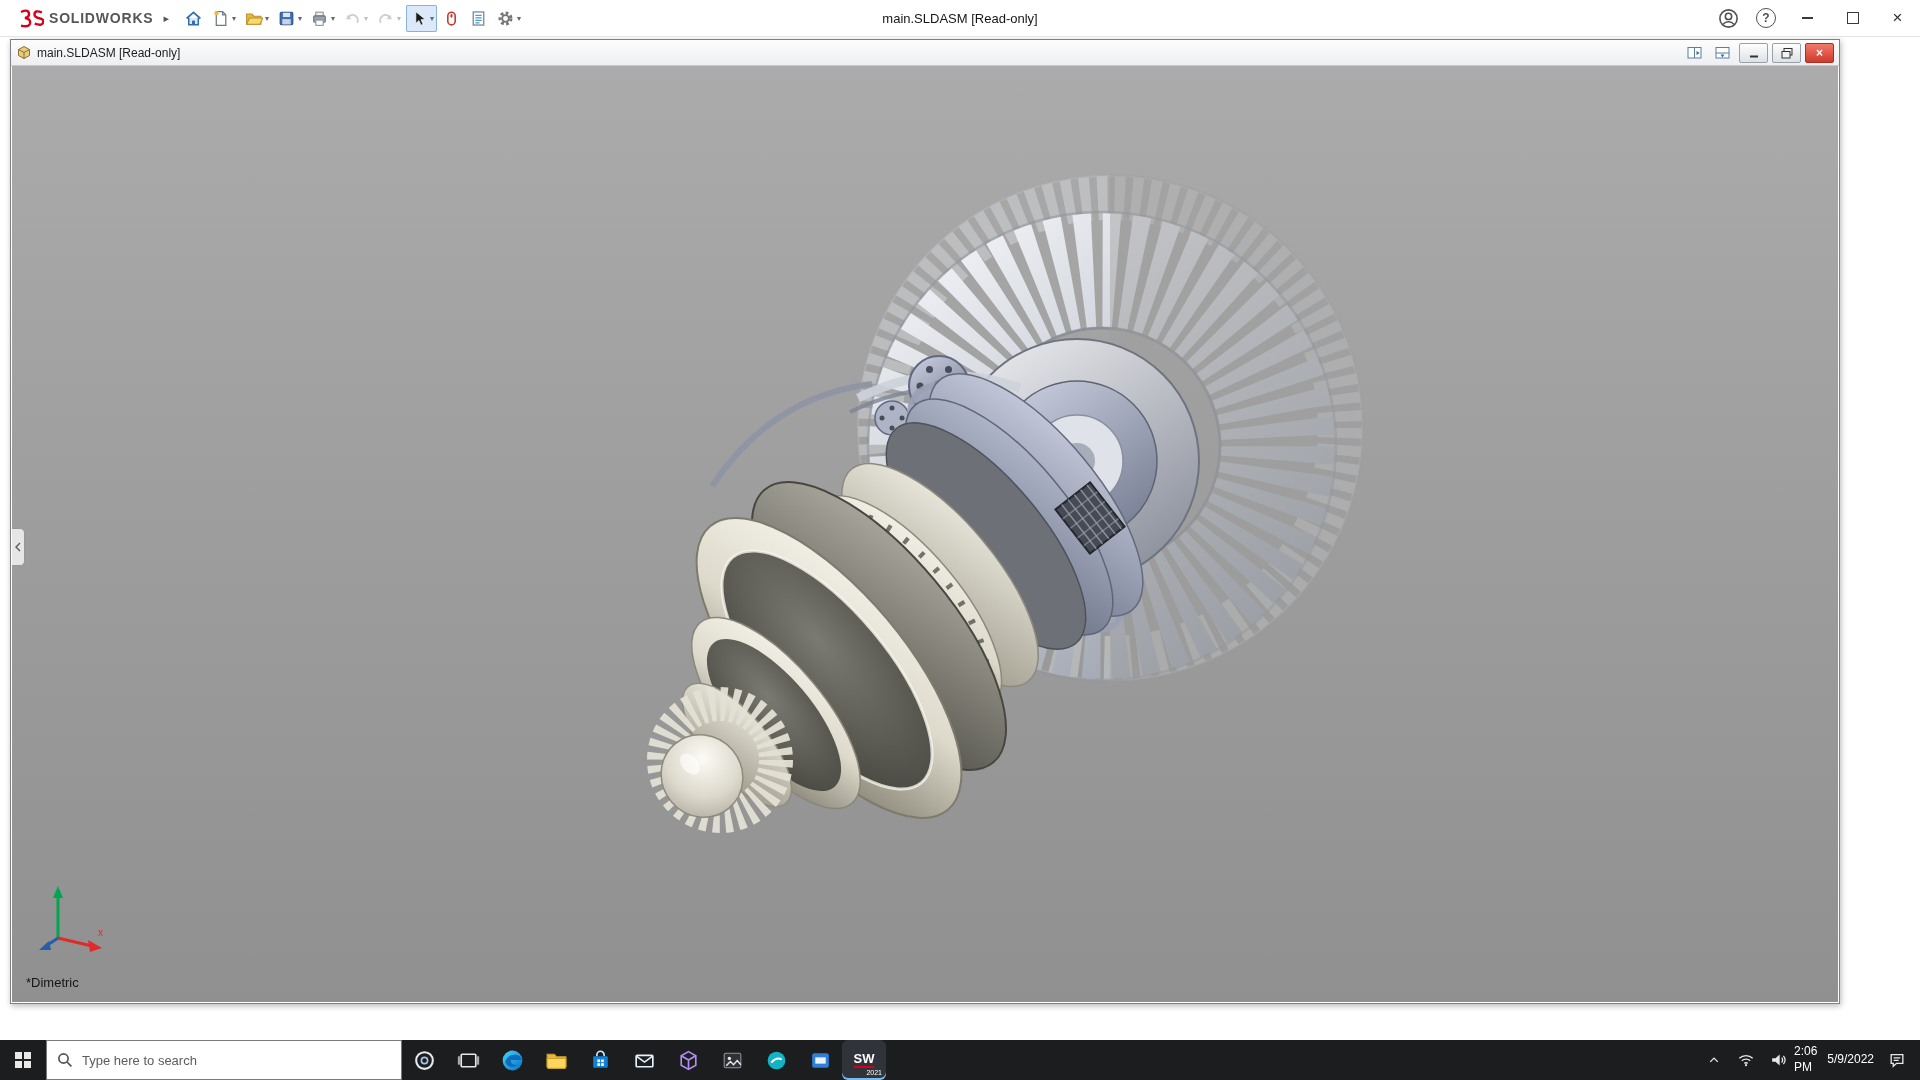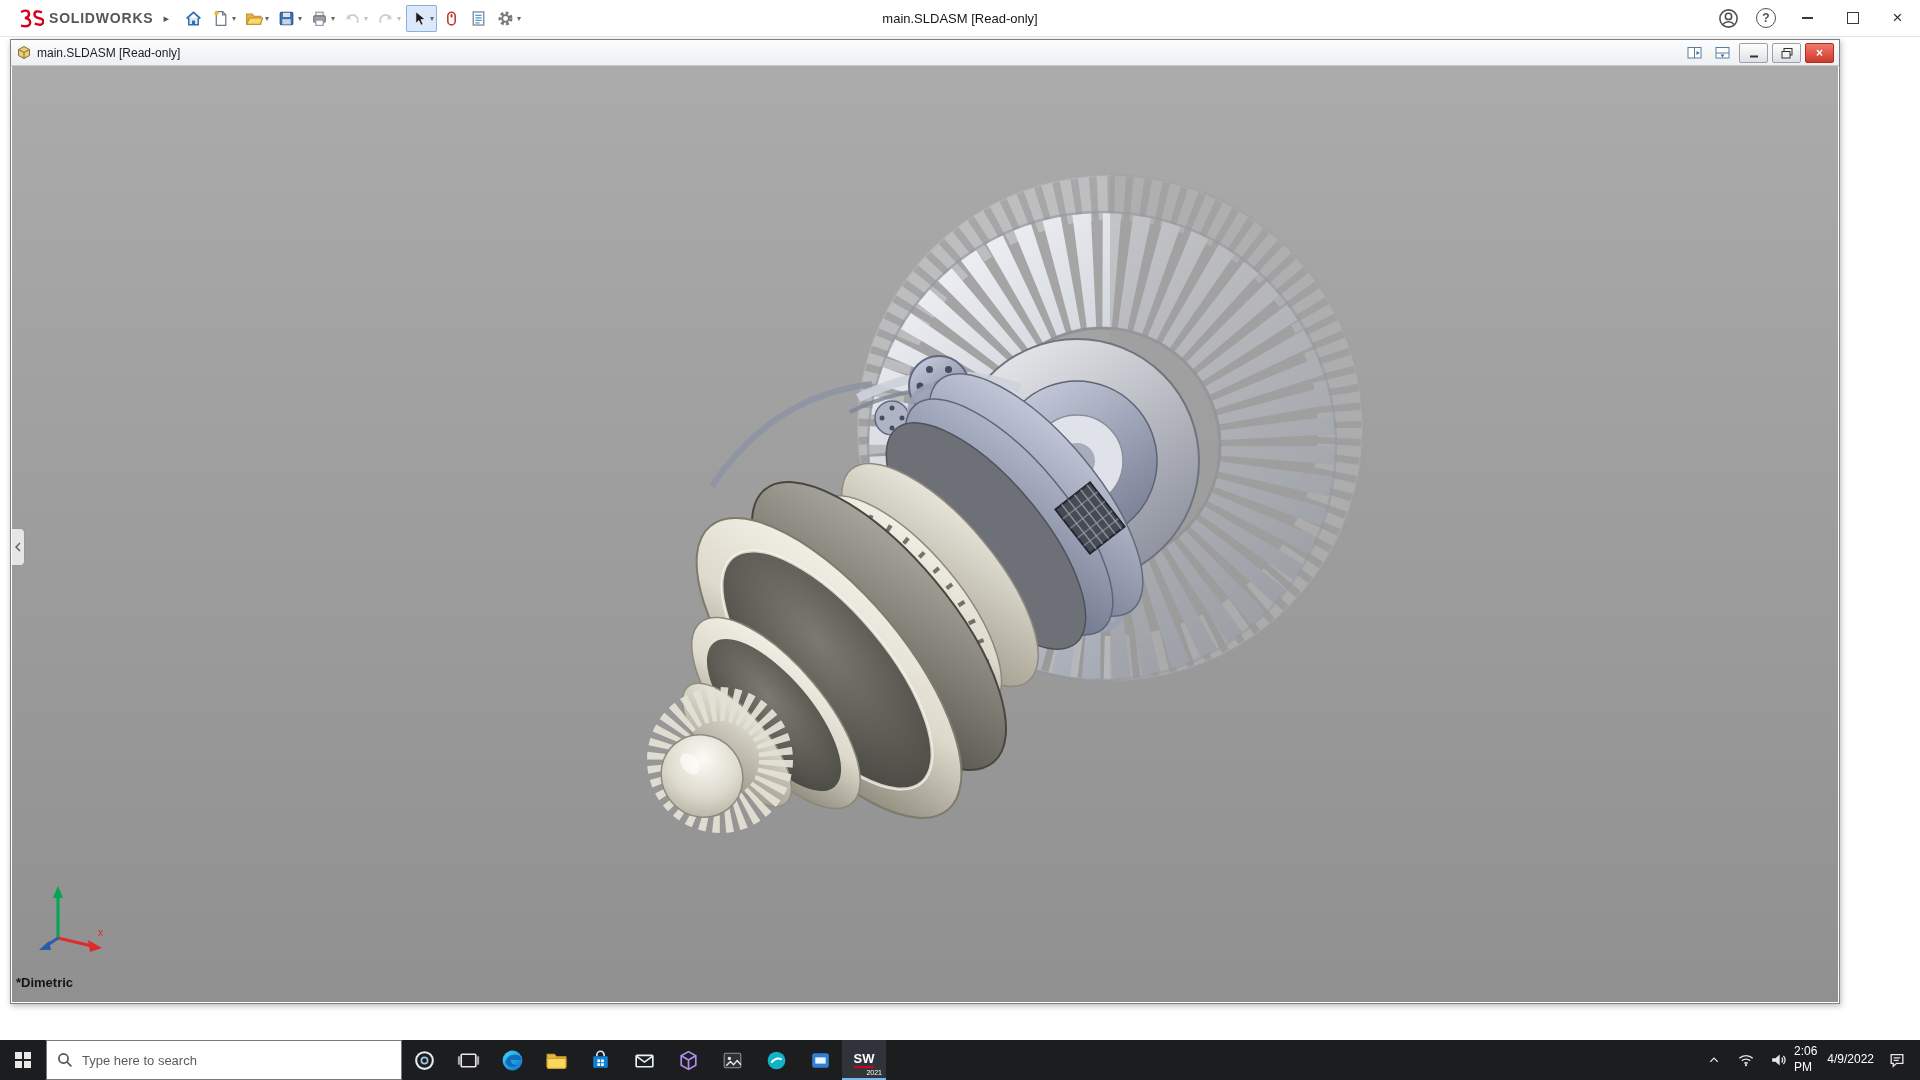--- a/index.html
+++ b/index.html
@@ -52,41 +52,41 @@
     width:27px;height:18px;border:1px solid #99a0a7;border-radius:2px;
     background:linear-gradient(#fefefe,#dde1e6);
     display:flex;align-items:center;justify-content:center;font-size:12px;color:#333;
   }
   .doc-wb.close{background:linear-gradient(#f0796b,#d03a2b);border-color:#a93124;color:#fff;font-weight:bold;}
   .viewport{
     position:absolute;top:26px;left:1px;width:1826px;height:936px;
     background:linear-gradient(180deg,#ababab 0%,#9d9d9d 50%,#909090 100%);overflow:hidden;
   }
   .viewport svg.model{position:absolute;left:0;top:0;}
-  .view-label{position:absolute;left:4px;bottom:12px;font-size:13px;font-weight:bold;color:#151515;}
+  .view-label{position:absolute;left:14px;bottom:12px;font-size:13px;font-weight:normal;color:#151515;}
   .triad{position:absolute;left:22px;bottom:46px;}
   .collapse-tab{
     position:absolute;left:0;top:462px;width:12px;height:36px;background:#e6e6e6;
     border:1px solid #979797;border-left:none;border-radius:0 5px 5px 0;
     display:flex;align-items:center;justify-content:center;
   }
   
   .taskbar{
     position:absolute;left:0;bottom:0;width:1920px;height:40px;background:#1c1d1f;
     display:flex;align-items:stretch;z-index:40;color:#e8e8e8;
   }
   .tb-btn{width:46px;display:flex;align-items:center;justify-content:center;}
   .start-grid{display:grid;grid-template-columns:7px 7px;grid-template-rows:7px 7px;gap:2px;}
   .start-grid i{background:#e8e8e8;display:block;}
   .search{
     width:356px;background:#ffffff;border:1px solid #77797c;display:flex;align-items:center;
     gap:9px;padding:0 10px;box-sizing:border-box;margin:0;
   }
   .search-text{font-size:13px;color:#5c5c5c;white-space:nowrap;}
-  .tb-app{width:44px;display:flex;align-items:center;justify-content:center;position:relative;}
+  .tb-app{width:44px;display:flex;align-items:center;justify-content:center;position:relative;border-radius:6px;}
   .tb-app.active{background:#30343a;box-shadow:inset 0 -2px 0 #76b9ed;}
   .tb-app svg{width:25px;height:25px;display:block;}
   .sw-tile{position:relative;width:28px;height:26px;display:flex;align-items:center;justify-content:center;}
   .sw-label{color:#fff;font-weight:bold;font-size:13px;border-bottom:2px solid #d6001c;line-height:1.1;}
   .sw-year{position:absolute;right:-4px;bottom:-3px;font-size:7px;color:#fff;}
   .tray{margin-left:auto;display:flex;align-items:stretch;}
   .tray-item{width:32px;display:flex;align-items:center;justify-content:center;}
   .clock{
     width:80px;display:flex;flex-direction:row;justify-content:center;align-items:center;
     font-size:12px;line-height:1.3;color:#fff;
@@ -487,21 +487,21 @@
       </svg>
     </div>
     <div class="tray-item">
       <svg width="20" height="20" viewBox="0 0 24 24">
         <path d="M5 10 h4 l5 -4.5 v13 l-5 -4.5 h-4 Z" fill="#e8e8e8"></path>
         <path d="M16.5 9 a5 5 0 0 1 0 6 M18.5 7 a8 8 0 0 1 0 10" fill="none" stroke="#e8e8e8" stroke-width="1.5"></path>
       </svg>
     </div>
     <div class="clock">
       <span>2:06 PM</span>
-      <span>4/9/2022</span>
+      <span>5/9/2022</span>
     </div>
     <div class="action">
       <svg width="20" height="20" viewBox="0 0 24 24">
         <path d="M5 5.5 h14 v10.5 h-7.5 l-4 3.5 v-3.5 H5 Z" fill="none" stroke="#e8e8e8" stroke-width="1.6"></path>
         <path d="M8 9.5 h8 M8 12.5 h6" stroke="#e8e8e8" stroke-width="1.4"></path>
       </svg>
     </div>
   </div>
 </div>
 

